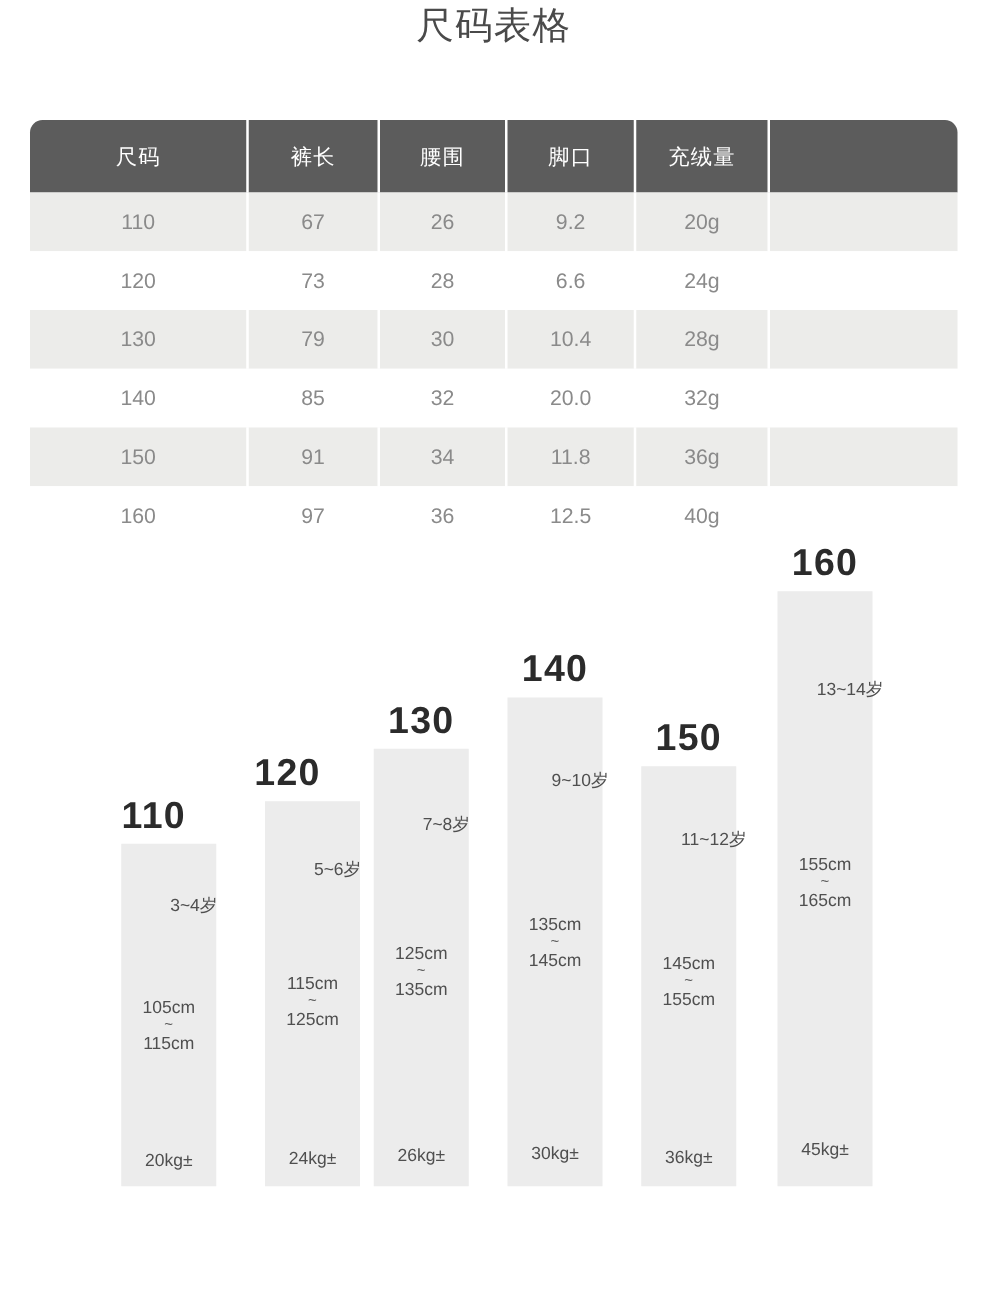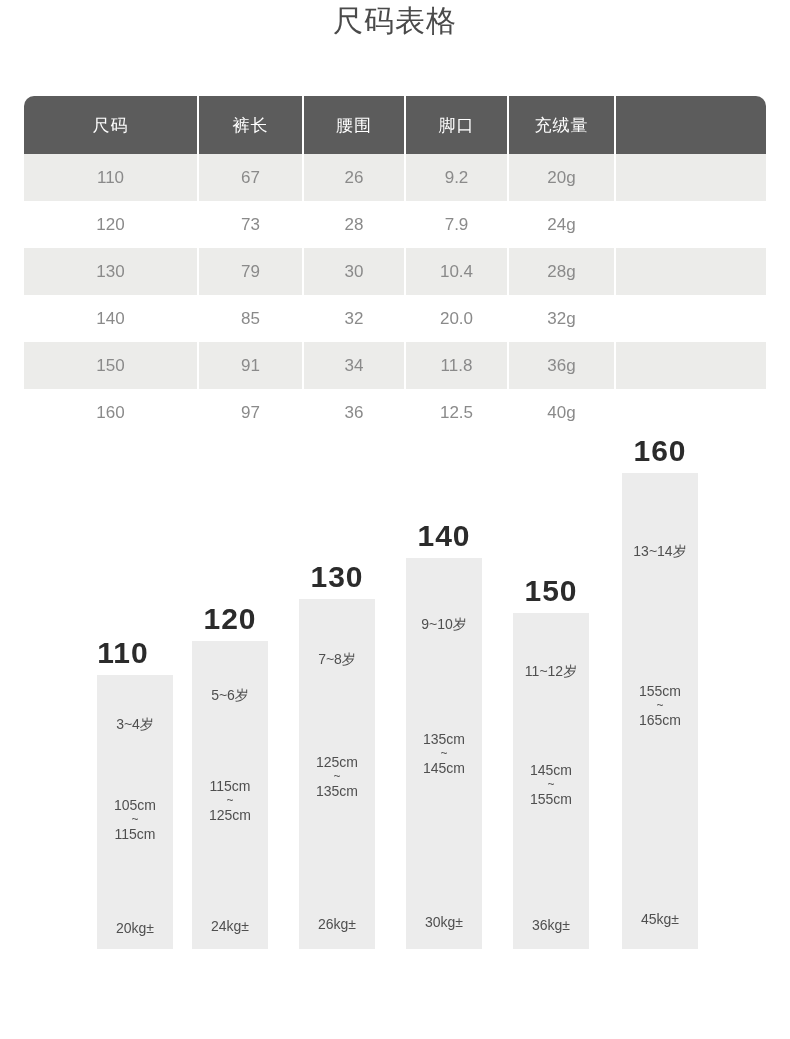--- a/index.html
+++ b/index.html
@@ -120,21 +120,21 @@
   }
   .bar-cell {
     position: absolute;
     left: 0;
     width: 76px;
     text-align: center;
     color: #4f4f4f;
     font-size: 14px;
     line-height: 18px;
   }
-  .bar-age  { top: 14.5%; }
+  .bar-age  { top: 14.5%; padding-left: 20px; }
   .bar-range{ top: 44%; text-align: center; }
   .bar-range .tilde {
     display: block;
     font-size: 12px;
     line-height: 11px;
     color: #555;
   }
   .bar-weight { bottom: 4.5%; }
 </style>
 </head>
@@ -168,21 +168,21 @@
         <td>67</td>
         <td>26</td>
         <td>9.2</td>
         <td>20g</td>
         <td></td>
       </tr>
       <tr class="plain">
         <td>120</td>
         <td>73</td>
         <td>28</td>
-        <td>7.9</td>
+        <td>6.6</td>
         <td>24g</td>
         <td></td>
       </tr>
       <tr class="shaded">
         <td>130</td>
         <td>79</td>
         <td>30</td>
         <td>10.4</td>
         <td>28g</td>
         <td></td>
@@ -225,21 +225,21 @@
         <span>105cm</span>
         <span class="tilde">~</span>
         <span>115cm</span>
       </div>
       <div class="bar-cell bar-weight">20kg±</div>
     </div>
   </div>
 
   <div class="bar-group" style="left:192px;">
     <div class="bar-label" style="top:-39px;">120</div>
-    <div class="bar" style="height:308px;">
+    <div class="bar" style="height:308px;margin-left:20px;">
       <div class="bar-cell bar-age">5~6岁</div>
       <div class="bar-cell bar-range">
         <span>115cm</span>
         <span class="tilde">~</span>
         <span>125cm</span>
       </div>
       <div class="bar-cell bar-weight">24kg±</div>
     </div>
   </div>
 

